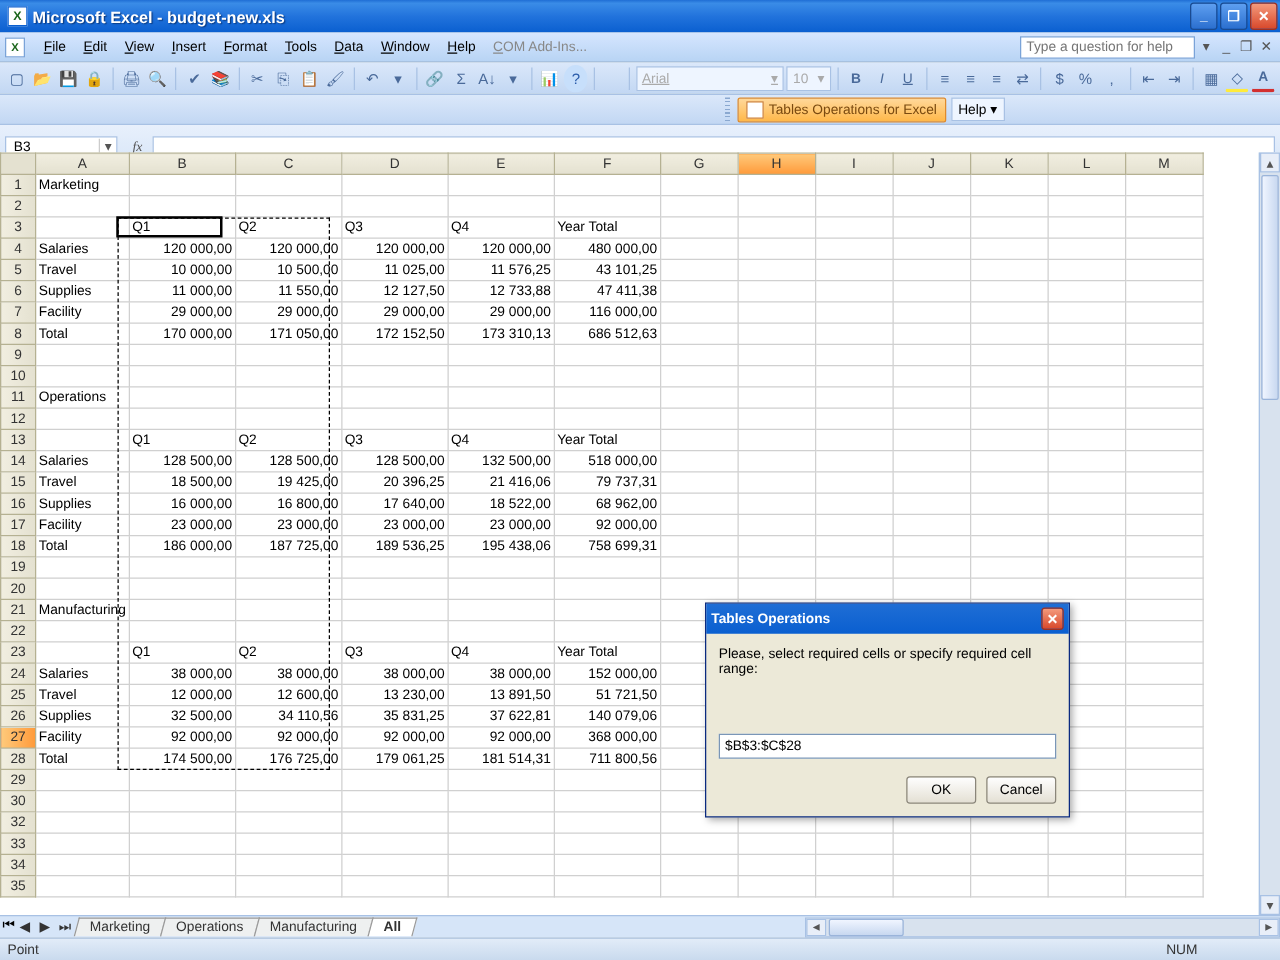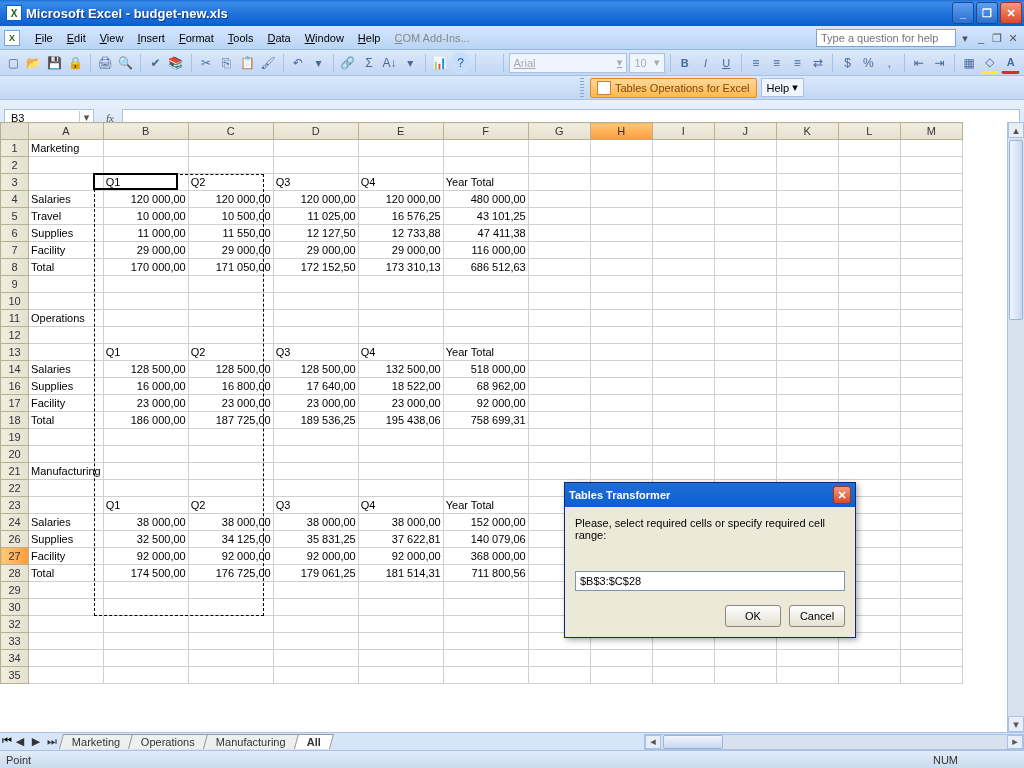--- a/index.html
+++ b/index.html
@@ -86,21 +86,21 @@
 
 
 .statusbar { position:absolute; bottom:0; left:0; right:0; height:18px; background:linear-gradient(#e2ecf8,#c9daee); border-top:1px solid #a8c1e4; display:flex; align-items:center; padding:0 6px; color:#333;}
 .statusbar .cell-right { margin-left:auto; padding-right:60px; }
 
 
 .dialog { position:absolute; left:564px; top:482px; width:292px; background:#ece9d8; border:1px solid #0a2a80; box-shadow:2px 2px 6px rgba(0,0,0,.35); }
 .dialog .dlg-title { height:24px; background:linear-gradient(to bottom,#1f6ed5,#0a5fd0); color:#fff; display:flex; align-items:center; padding:0 4px; font-weight:bold; font-size:12px;}
 .dialog .dlg-title .dlg-close { margin-left:auto; width:18px;height:18px; background:linear-gradient(#f49a7c,#d8482b); border:1px solid #a03020; border-radius:3px; color:#fff; display:flex;align-items:center;justify-content:center; font-weight:bold;}
 .dialog .dlg-body { padding:10px; }
-.dialog .dlg-body p { margin-bottom:30px; }
+.dialog .dlg-body p { margin-bottom:46px; }
 .dialog .dlg-input { width:100%; height:20px; border:1px solid #7a96b7; background:#fff; padding:0 4px; margin-bottom:14px;}
 .dialog .dlg-buttons { display:flex; justify-content:flex-end; gap:8px; }
 .dialog .dlg-btn { width:56px; height:22px; background:linear-gradient(#fefefe,#e4e0d4); border:1px solid #8a867a; border-radius:3px; }
 </style>
 </head>
 <body>
 
 <div class="titlebar">
   <div class="title-icon">X</div>
   <div class="title-text">Microsoft Excel - budget-new.xls</div>
@@ -337,21 +337,21 @@
           <td class="num"></td>
           <td class="num"></td>
           <td class="num"></td>
         </tr>
         <tr>
           <th class="row-hdr">5</th>
           <td class="lbl">Travel</td>
           <td class="num">10 000,00</td>
           <td class="num">10 500,00</td>
           <td class="num">11 025,00</td>
-          <td class="num">16 576,25</td>
+          <td class="num">11 576,25</td>
           <td class="num">43 101,25</td>
           <td class="num"></td>
           <td class="num"></td>
           <td class="num"></td>
           <td class="num"></td>
           <td class="num"></td>
           <td class="num"></td>
           <td class="num"></td>
         </tr>
         <tr>
@@ -492,20 +492,36 @@
           <td class="num">518 000,00</td>
           <td class="num"></td>
           <td class="num"></td>
           <td class="num"></td>
           <td class="num"></td>
           <td class="num"></td>
           <td class="num"></td>
           <td class="num"></td>
         </tr>
         <tr>
+          <th class="row-hdr">15</th>
+          <td class="lbl">Travel</td>
+          <td class="num">18 500,00</td>
+          <td class="num">19 425,00</td>
+          <td class="num">20 396,25</td>
+          <td class="num">21 416,06</td>
+          <td class="num">79 737,31</td>
+          <td class="num"></td>
+          <td class="num"></td>
+          <td class="num"></td>
+          <td class="num"></td>
+          <td class="num"></td>
+          <td class="num"></td>
+          <td class="num"></td>
+        </tr>
+        <tr>
           <th class="row-hdr">16</th>
           <td class="lbl">Supplies</td>
           <td class="num">16 000,00</td>
           <td class="num">16 800,00</td>
           <td class="num">17 640,00</td>
           <td class="num">18 522,00</td>
           <td class="num">68 962,00</td>
           <td class="num"></td>
           <td class="num"></td>
           <td class="num"></td>
@@ -636,24 +652,40 @@
           <td class="num">152 000,00</td>
           <td class="num"></td>
           <td class="num"></td>
           <td class="num"></td>
           <td class="num"></td>
           <td class="num"></td>
           <td class="num"></td>
           <td class="num"></td>
         </tr>
         <tr>
+          <th class="row-hdr">25</th>
+          <td class="lbl">Travel</td>
+          <td class="num">12 000,00</td>
+          <td class="num">12 600,00</td>
+          <td class="num">13 230,00</td>
+          <td class="num">13 891,50</td>
+          <td class="num">51 721,50</td>
+          <td class="num"></td>
+          <td class="num"></td>
+          <td class="num"></td>
+          <td class="num"></td>
+          <td class="num"></td>
+          <td class="num"></td>
+          <td class="num"></td>
+        </tr>
+        <tr>
           <th class="row-hdr">26</th>
           <td class="lbl">Supplies</td>
           <td class="num">32 500,00</td>
-          <td class="num">34 125,00</td>
+          <td class="num">34 110,56</td>
           <td class="num">35 831,25</td>
           <td class="num">37 622,81</td>
           <td class="num">140 079,06</td>
           <td class="num"></td>
           <td class="num"></td>
           <td class="num"></td>
           <td class="num"></td>
           <td class="num"></td>
           <td class="num"></td>
           <td class="num"></td>
@@ -821,21 +853,21 @@
   </div>
 </div>
 
 <div class="statusbar">
   <span>Point</span>
   <span class="cell-right">NUM</span>
 </div>
 
 <div class="dialog">
   <div class="dlg-title">
-    <span>Tables Transformer</span>
+    <span>Tables Operations</span>
     <div class="dlg-close">✕</div>
   </div>
   <div class="dlg-body">
     <p>Please, select required cells or specify required cell range:</p>
     <input class="dlg-input" value="$B$3:$C$28" style="">
     <div class="dlg-buttons">
       <button class="dlg-btn">OK</button>
       <button class="dlg-btn">Cancel</button>
     </div>
   </div>

